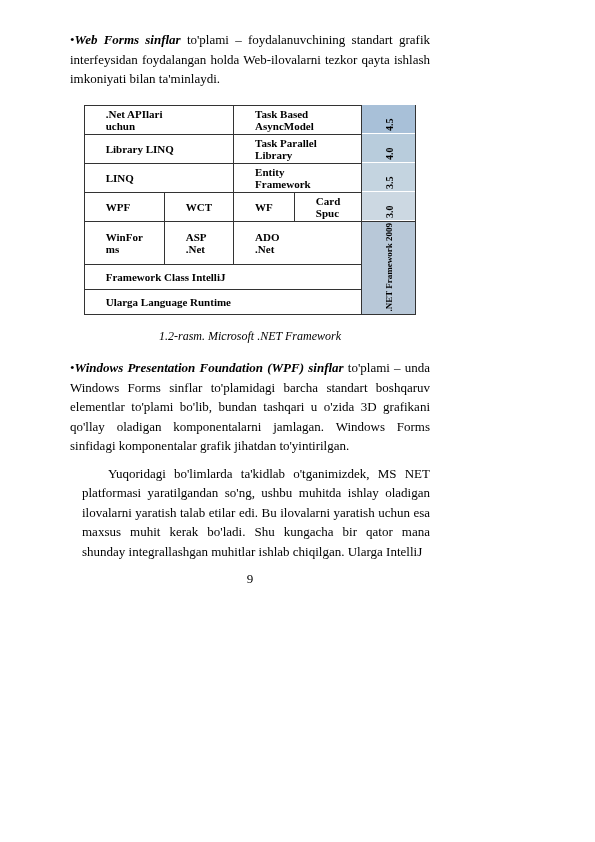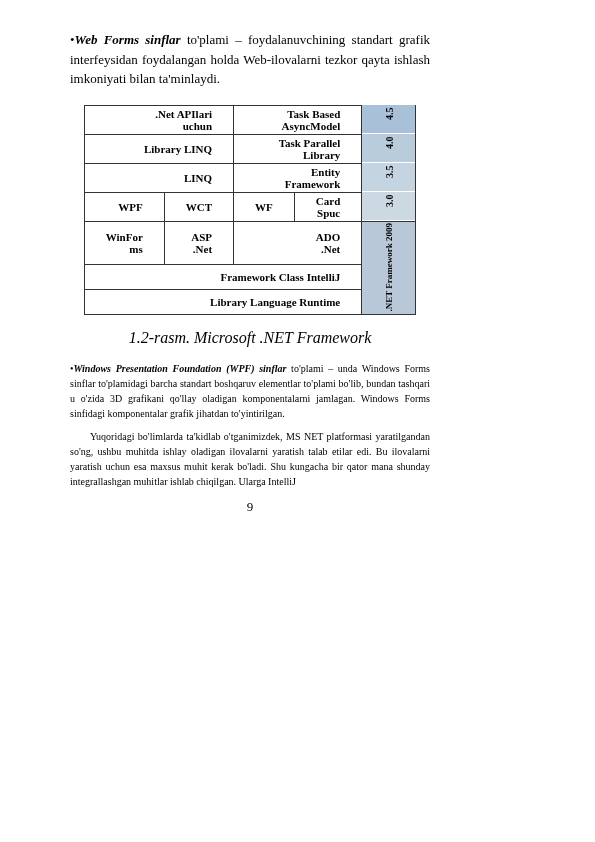--- a/index.html
+++ b/index.html
@@ -50,53 +50,54 @@
     .diagram-wrapper {
       display: flex;
       justify-content: center;
       margin: 10px 0 14px 0;
     }
 
     
     .caption {
       text-align: center;
       font-style: italic;
-      font-size: 16px;
+      font-size: 12px;
       margin: 8px 0 14px 0;
     }
 
     
     .body-text {
-      font-size: 10px;
+      font-size: 13px;
       line-height: 1.5;
       text-align: justify;
       margin-bottom: 8px;
     }
 
     .indent {
       text-indent: 2em;
+      margin-left: 12px;
     }
 
     
     .page-number {
       text-align: center;
       font-size: 13px;
       margin-top: 10px;
     }
 
     
     .dia-table {
       border-collapse: collapse;
       width: 260px;
       font-size: 11px;
       font-weight: bold;
     }
     .dia-table td {
       border: 1.5px solid #333;
-      text-align: right;
+      text-align: left;
       vertical-align: middle;
       padding: 2px 21px;
     }
     .ver-cell {
       writing-mode: vertical-rl;
       transform: rotate(180deg);
       white-space: nowrap;
       background: #b8c8d8;
       font-size: 10px;
       padding: 3px 2px;
@@ -158,21 +159,21 @@
             <td>ASP<br>.Net</td>
             <td colspan="2">ADO<br>.Net</td>
             <td class="ver-cell shade5" rowspan="3" style="font-size:9px;">.NET Framework 2009</td>
           </tr>
 
           <tr>
             <td colspan="4">Framework Class IntelliJ</td>
           </tr>
 
           <tr>
-            <td colspan="4">Library Language Runtime</td>
+            <td colspan="4">Ularga Language Runtime</td>
           </tr>
         </tbody>
       </table>
     </div>
 
     <p class="caption">1.2-rasm. Microsoft .NET Framework</p>
 
     <p class="body-text">
       <span>•</span><span class="italic-bold">Windows Presentation Foundation (WPF) sinflar</span><span> to'plami – unda Windows Forms sinflar to'plamidagi barcha standart boshqaruv elementlar to'plami bo'lib, bundan tashqari u o'zida 3D grafikani qo'llay oladigan komponentalarni jamlagan. Windows Forms sinfidagi komponentalar grafik jihatdan to'yintirilgan.</span>
     </p>

